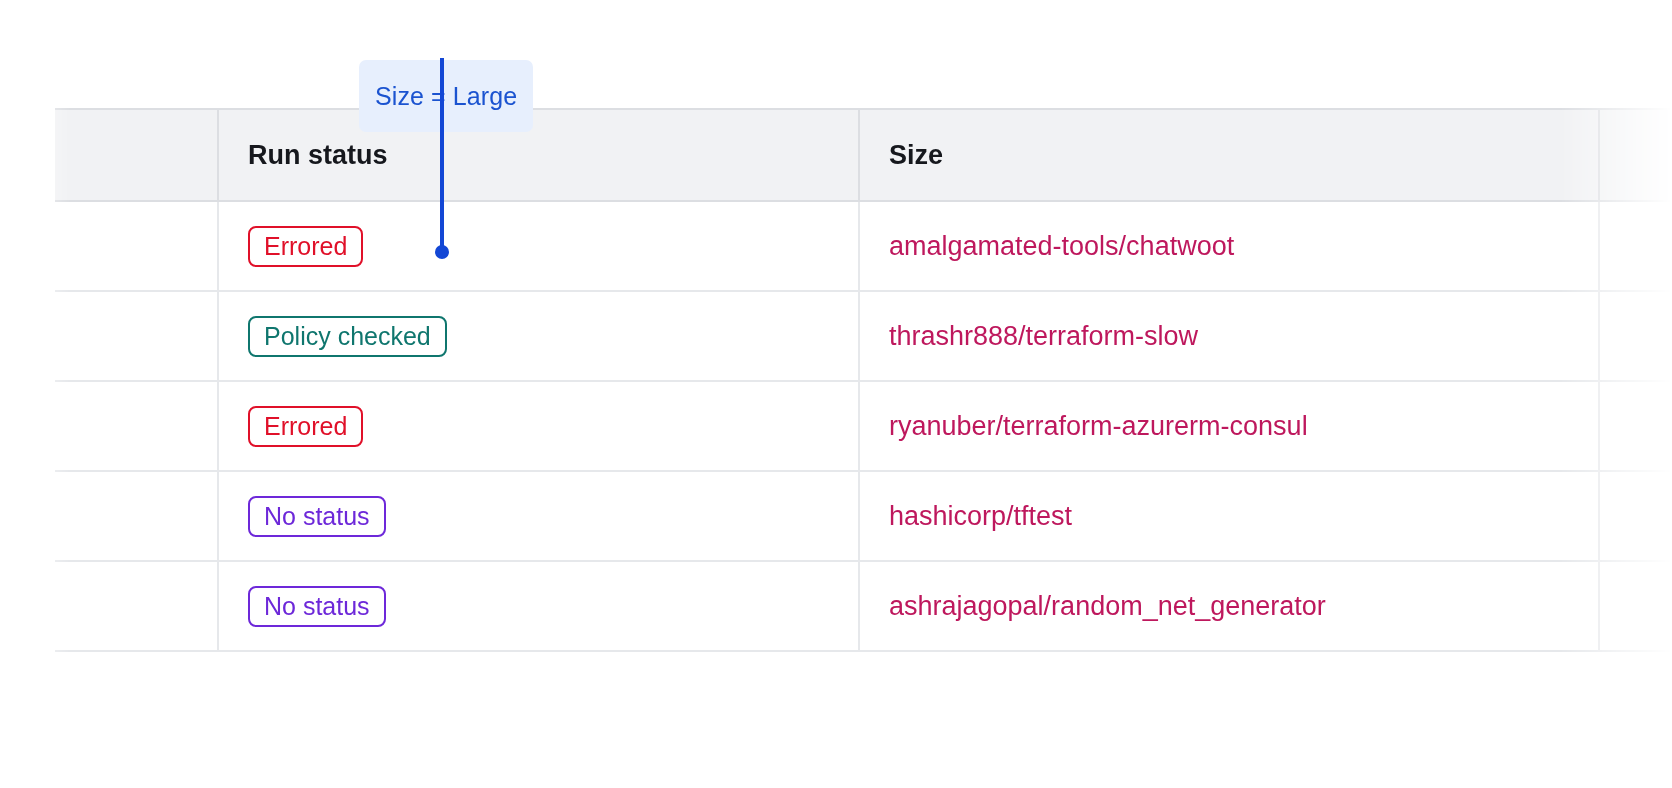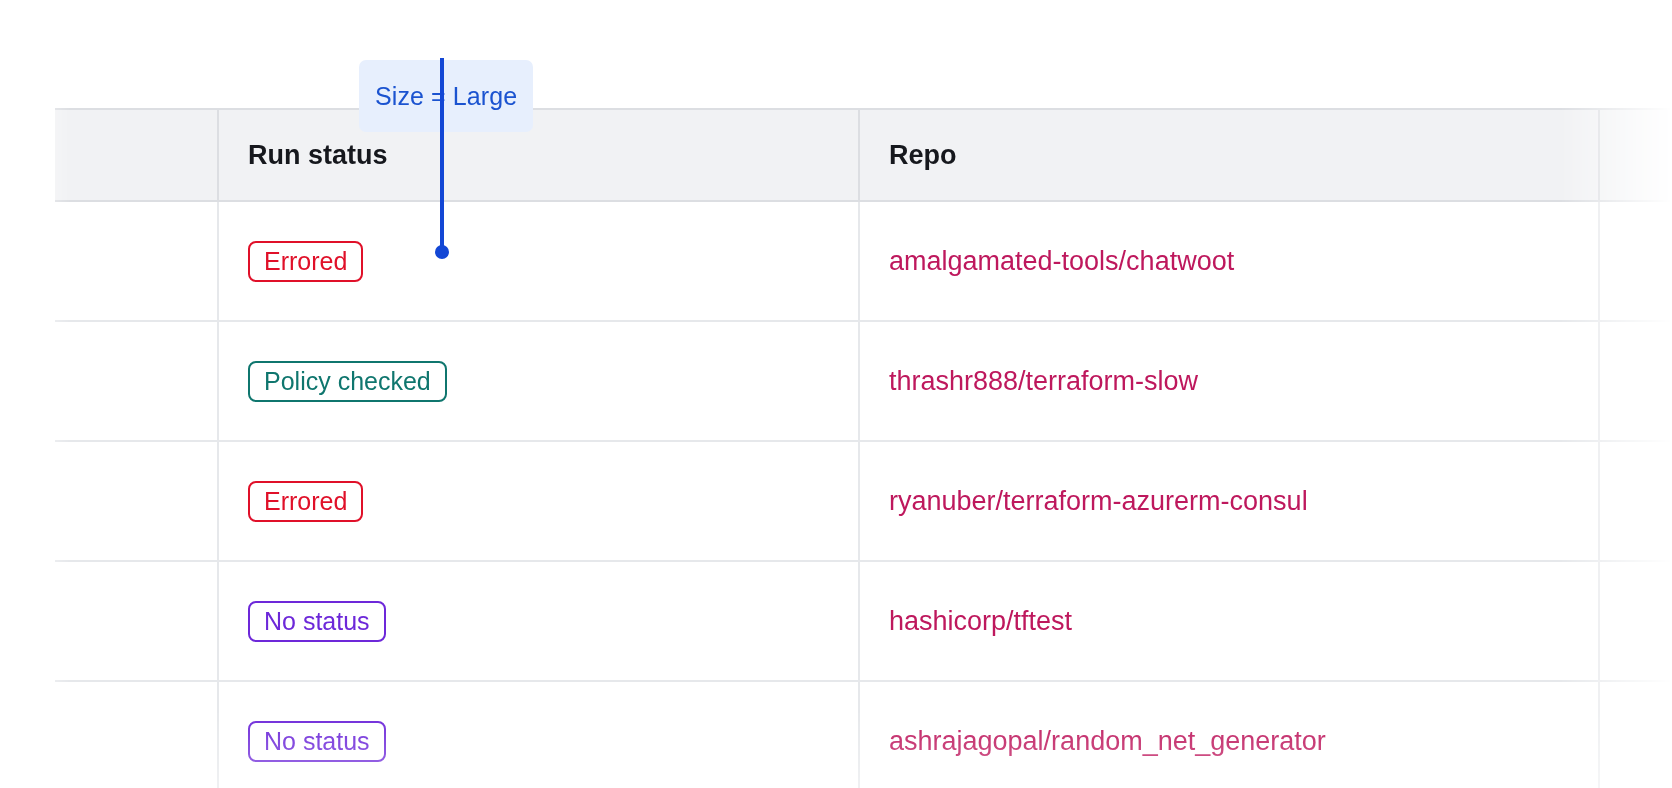--- a/index.html
+++ b/index.html
@@ -100,21 +100,21 @@
     vertical-align: middle;
     font-size: 27px;
     font-weight: 700;
     color: #16181d;
     box-sizing: border-box;
   }
   thead th.spacer-head { padding: 0; border-right: 2px solid #dcdee2; }
   thead th.extra-head  { border-right: none; }
 
   tbody td {
-    height: 120px;
+    height: 90px;
     background: #ffffff;
     border-bottom: 2px solid #e6e8eb;
     border-right: 2px solid #e6e8eb;
     padding: 0 0 0 29px;
     vertical-align: middle;
     box-sizing: border-box;
   }
   tbody td.spacer-cell { padding: 0; }
   tbody td.extra-cell  { border-right: none; }
 
@@ -153,21 +153,21 @@
     <colgroup>
       <col class="c-spacer">
       <col class="c-status">
       <col class="c-repo">
       <col class="c-extra">
     </colgroup>
     <thead>
       <tr>
         <th class="spacer-head"></th>
         <th>Run status</th>
-        <th>Repo</th>
+        <th>Size</th>
         <th class="extra-head"></th>
       </tr>
     </thead>
     <tbody>
 
       <tr>
         <td class="spacer-cell"></td>
         <td class="status-cell">
           <span class="status-badge errored">Errored</span>
         </td>

